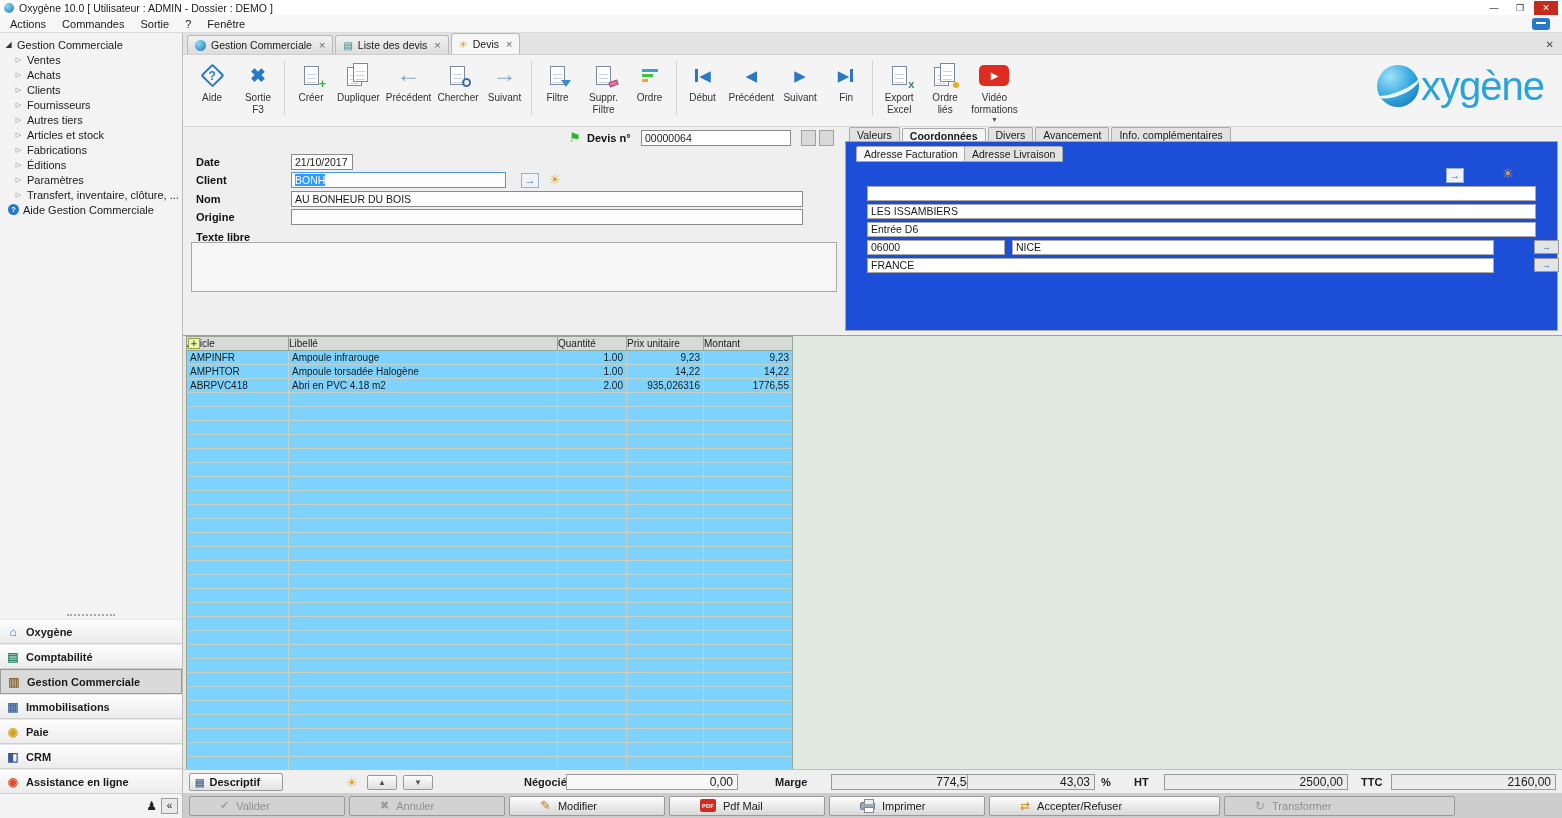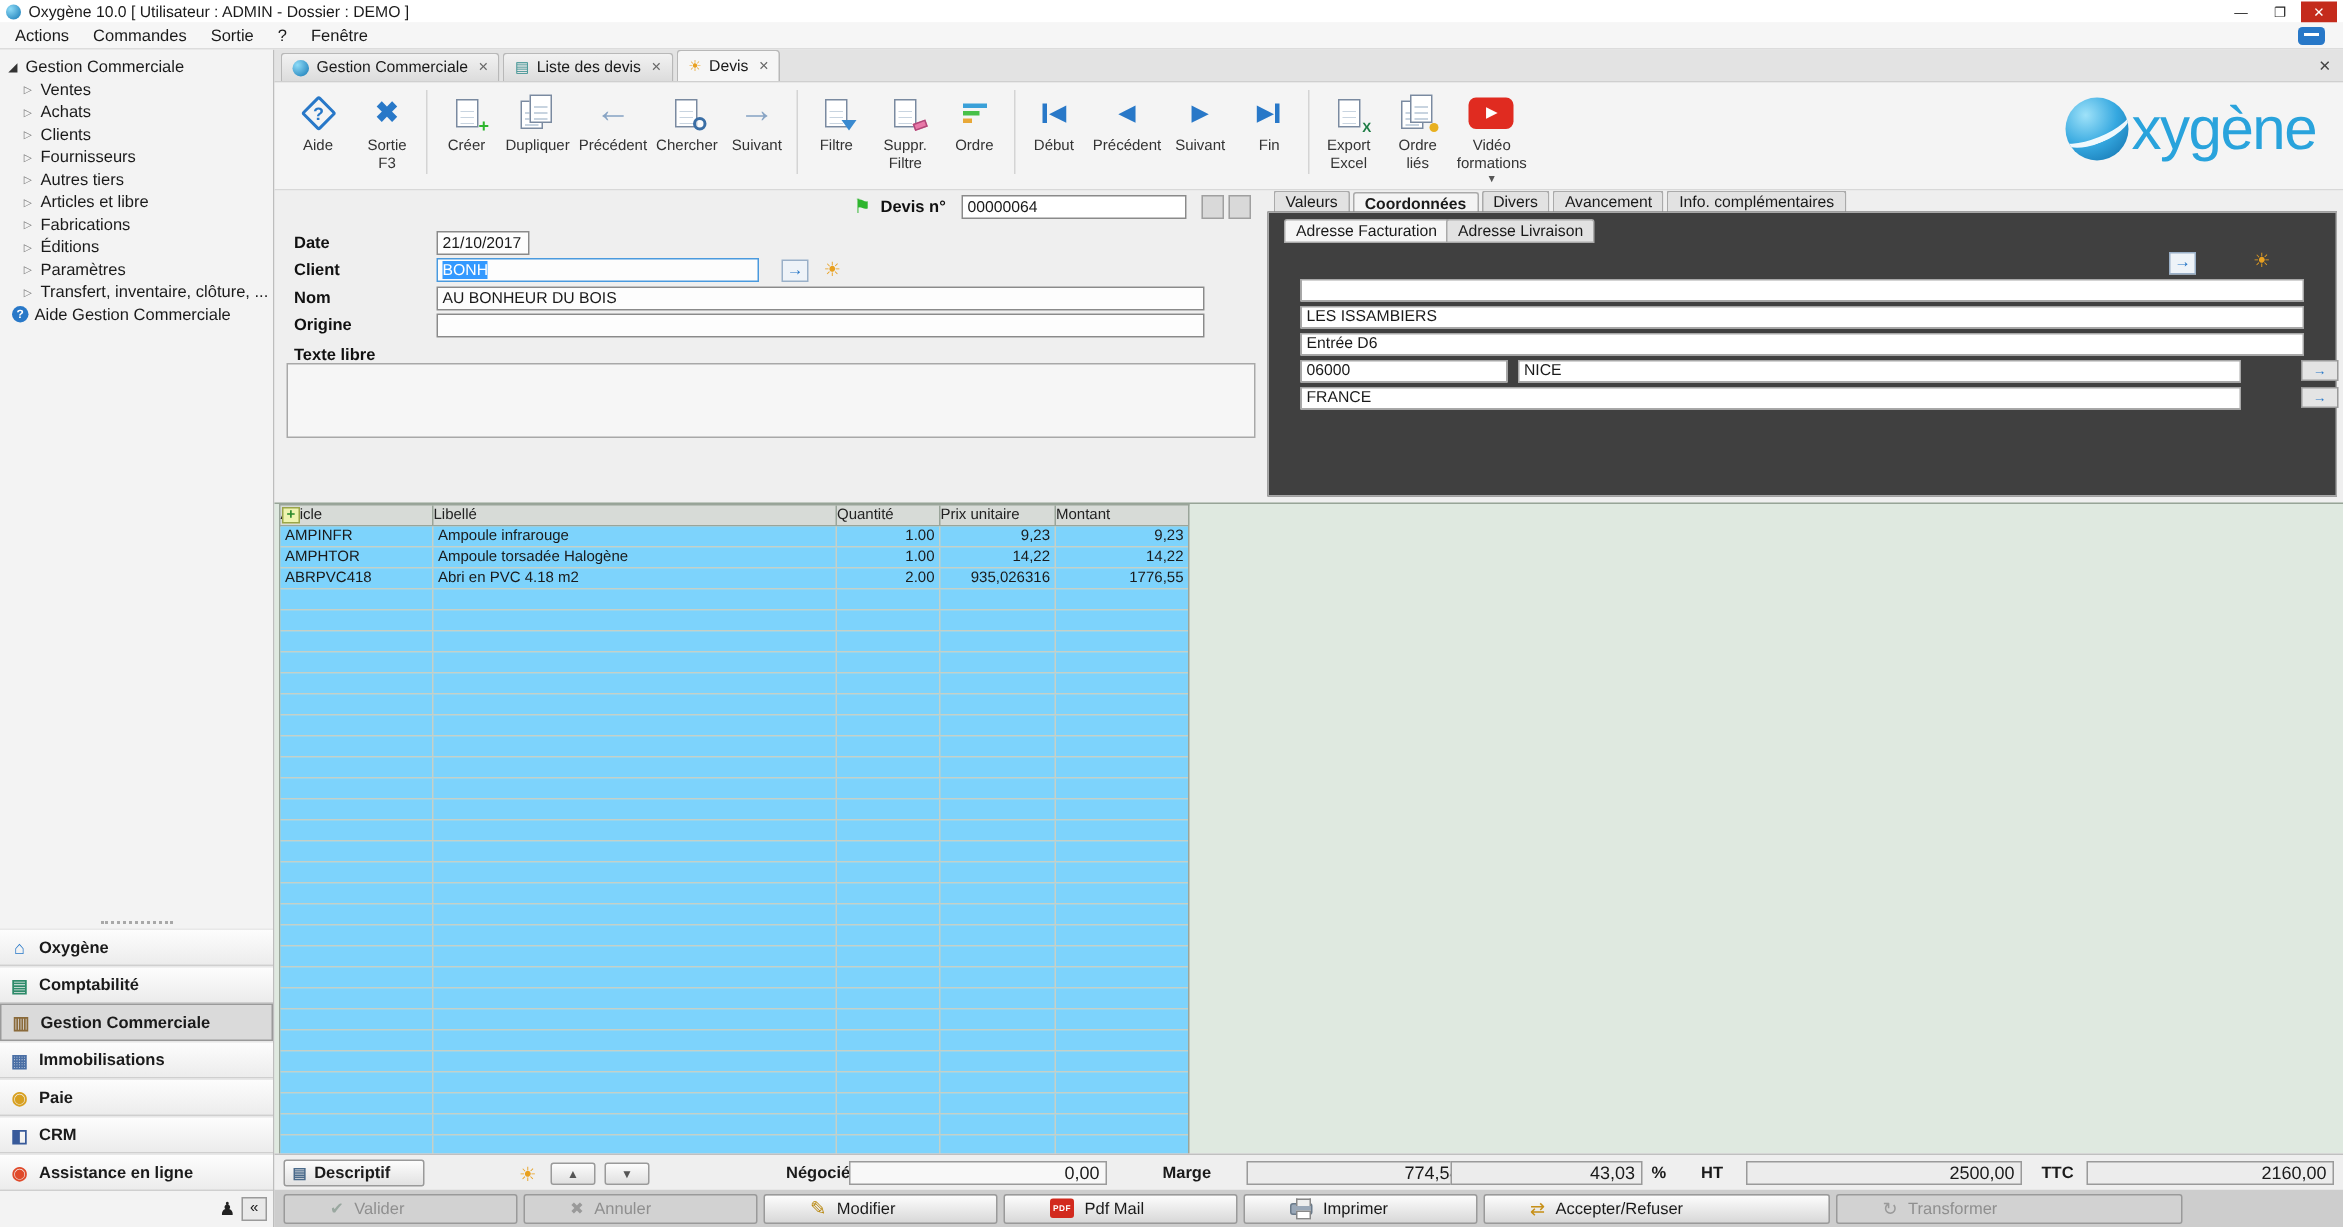--- a/index.html
+++ b/index.html
@@ -114,21 +114,21 @@
   .ico-goto { position:absolute; width:18px; height:15px; border:1px solid #9ab0c8; background:#eef3f8; color:#2878c8;
     font-size:11px; line-height:13px; text-align:center; }
   .ico-sun { position:absolute; color:#e8a020; font-size:13px; }
   .textebox { position:absolute; left:8px; top:115px; width:646px; height:50px; background:#f6f6f6; border:1px solid #a8a8a8; }
 
   
   .content-right { flex:1; position:relative; }
   .rp-tabs { position:absolute; left:6px; top:0; display:flex; align-items:flex-end; height:15px; }
   .rp-tab { padding:1px 7px; font-size:10.5px; border:1px solid #aaa; border-bottom:none; background:#e2e2e2; margin-right:2px; border-radius:2px 2px 0 0; }
   .rp-tab.active { background:#f4f4f4; font-weight:bold; position:relative; top:1px; }
-  .rp-box { position:absolute; left:2px; right:4px; top:14px; bottom:4px; background:#404040; border:1px solid #a8a8a8; }
+  .rp-box { position:absolute; left:2px; right:4px; top:14px; bottom:4px; background:#1d4ed8; border:1px solid #a8a8a8; }
   .sub-tab { position:absolute; top:4px; padding:1px 7px; font-size:10.5px; border:1px solid #aaa; background:#e2e2e2; border-radius:2px 2px 0 0; }
   .sub-tab.active { background:#f6f6f6; }
   .afld { position:absolute; height:15px; background:#fff; border:1px solid #a8a8a8; font-size:10.5px; line-height:13px; padding:0 3px; }
   .addr-btn { position:absolute; width:25px; height:14px; background:#e4e4e4; border:1px solid #9a9a9a; color:#2878c8;
     font-size:9px; text-align:center; line-height:12px; }
 
   
   .tablewrap { height:434px; background:#dfe9e0; border-top:1px solid #97a497; position:relative; }
   .grid { margin-left:3px; width:607px; }
   .grid-header { display:flex; height:14px; background:#d7dbd7; border:1px solid #9aa59a; border-bottom:none; position:relative; }
@@ -220,21 +220,21 @@
         <div class="tree-item">
             <span class="tri">▷</span>
             <span>Fournisseurs</span>
           </div>
         <div class="tree-item">
             <span class="tri">▷</span>
             <span>Autres tiers</span>
           </div>
         <div class="tree-item">
             <span class="tri">▷</span>
-            <span>Articles et libre</span>
+            <span>Articles et stock</span>
           </div>
         <div class="tree-item">
             <span class="tri">▷</span>
             <span>Fabrications</span>
           </div>
         <div class="tree-item">
             <span class="tri">▷</span>
             <span>Éditions</span>
           </div>
         <div class="tree-item">

